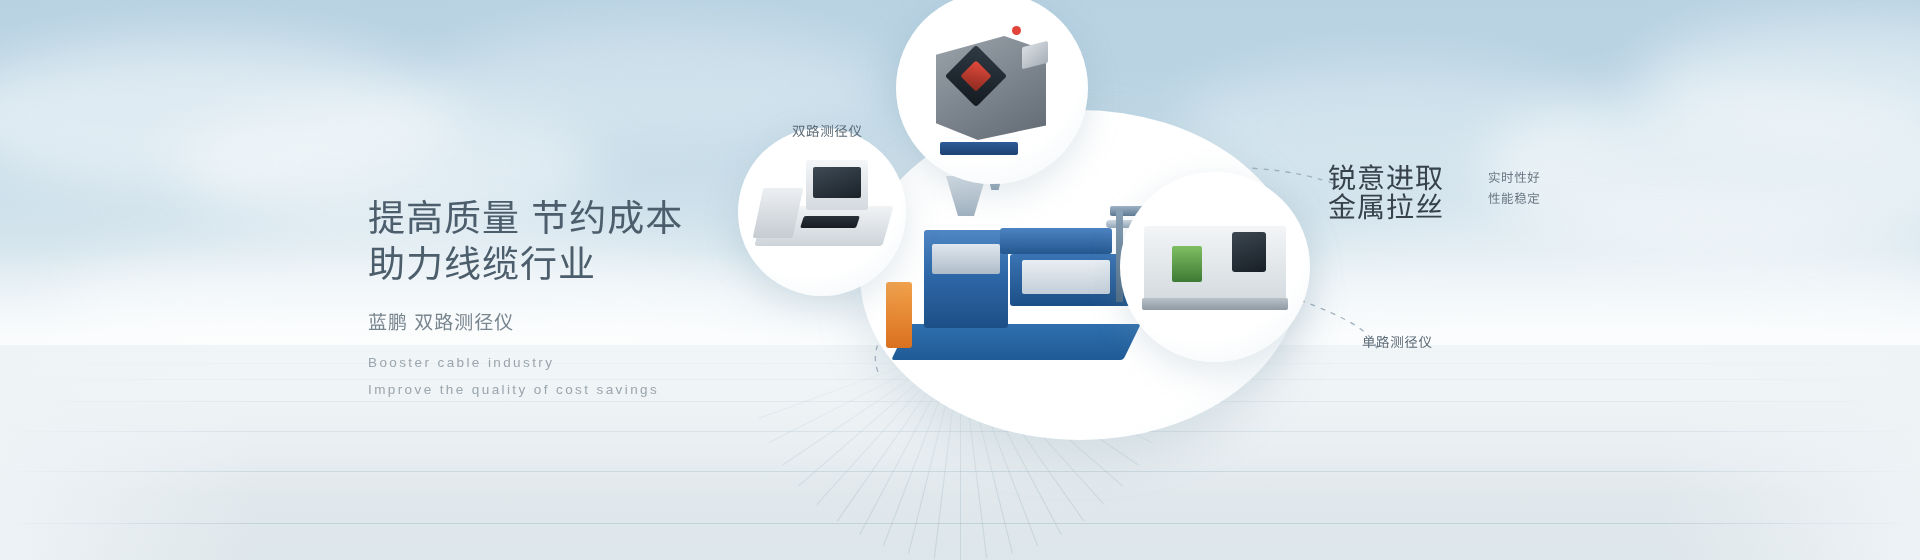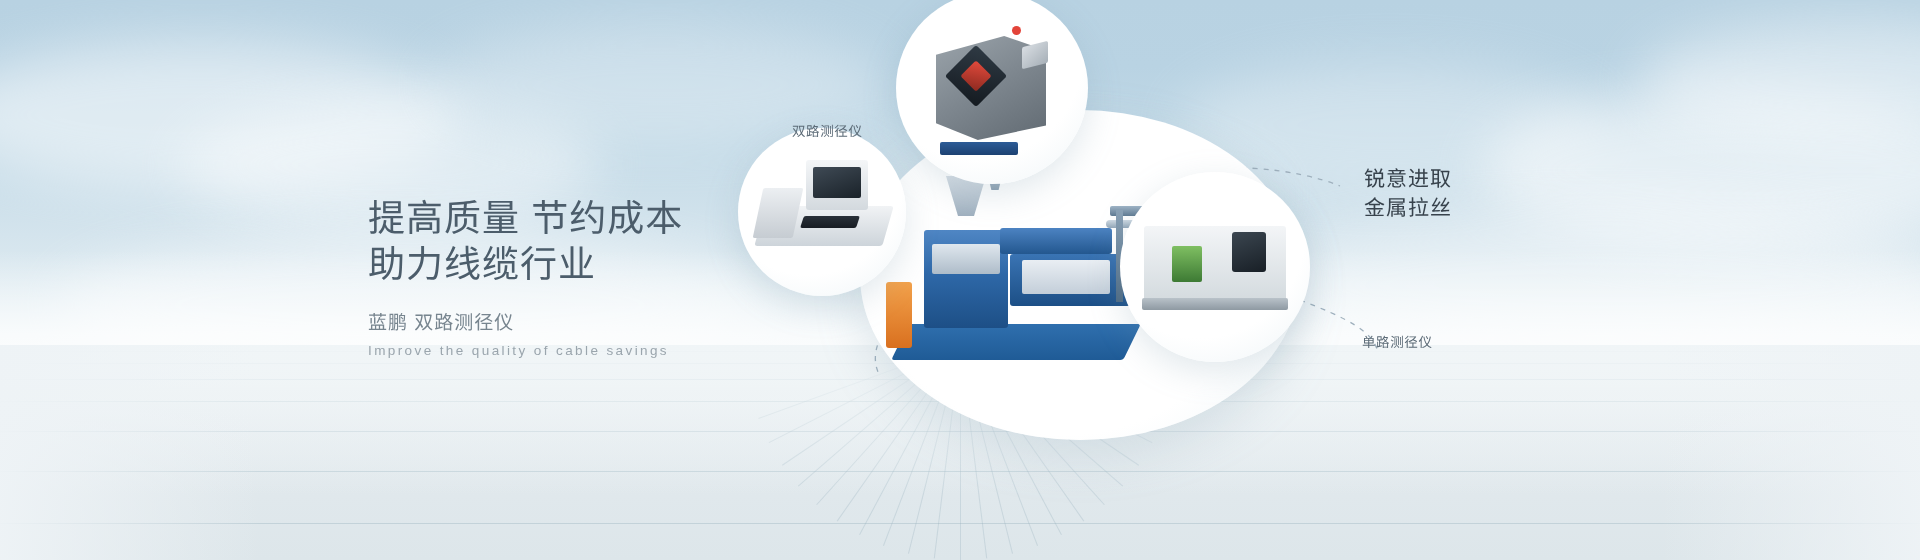--- a/index.html
+++ b/index.html
@@ -61,21 +61,21 @@
   .copy .sub-cn{
     margin-top:22px; font-size:19px; line-height:26px; color:#77858f;
     letter-spacing:1px; font-weight:400;
   }
   .copy .sub-en{
     margin-top:14px; font-size:13.5px; line-height:25px; color:#9aa5ad;
     letter-spacing:2.4px; font-weight:400; white-space:nowrap;
   }
 
   
-  .collage{ position:absolute; left:700px; top:0; width:1220px; height:404px; }
+  .collage{ position:absolute; left:700px; top:0; width:1220px; height:404px;font-family:Liberation Serif, serif; }
 
   .bubble{
     position:absolute; border-radius:50%;
     background:radial-gradient(circle at 42% 32%,#ffffff 0%,#ffffff 62%,#f4f8fa 86%,#e9f0f4 100%);
     box-shadow:0 10px 34px rgba(120,150,170,.22);
     overflow:hidden;
   }
 
   
   .hero{
@@ -93,22 +93,22 @@
   .links{ position:absolute; inset:0; pointer-events:none; }
 
   
   .lbl{ position:absolute; color:#5c6b77; font-size:13.5px; line-height:20px; letter-spacing:.6px; }
 
   .lbl-dual  { left:92px;  top:122px; }
   .lbl-single{ left:662px; top:333px; }
   .lbl-ind   { left:28px;  top:335px; width:160px; text-align:center; line-height:22px; }
 
   .slogan{
-    position:absolute; left:664px; top:164px; width:130px;
-    color:#37424c; font-size:21px; line-height:29px; letter-spacing:1px;
+    position:absolute; left:628px; top:164px; width:130px;
+    color:#37424c; font-size:28px; line-height:29px; letter-spacing:1px;
   }
   .feat{
     position:absolute; left:788px; top:168px; width:110px;
     color:#6b7883; font-size:12.5px; line-height:21px; letter-spacing:.6px;
   }
 
   
   .art{ position:absolute; }
 
   
@@ -285,21 +285,22 @@
     <div class="vline" style="left:960px;  transform:rotate(-70deg)"></div>
     <div class="fade"></div>
     <div class="edge-l"></div>
     <div class="edge-r"></div>
   </div>
 
   <div class="copy">
     <h1>提高质量 节约成本</h1>
     <h1>助力线缆行业</h1>
     <div class="sub-cn">蓝鹏 双路测径仪</div>
-    <div class="sub-en" style="margin-top:2px">Improve the quality of cable savings</div>
+    <div class="sub-en">Booster cable industry</div>
+    <div class="sub-en" style="margin-top:2px">Improve the quality of cost savings</div>
   </div>
 
   <div class="collage">
 
     <svg class="links" width="1220" height="560" viewBox="0 0 1220 560">
       <path d="M250,185 C218,238 205,270 212,300" fill="none" stroke="#9fb0bd" stroke-width="1.3" stroke-dasharray="5 6"></path>
       <path d="M432,176 C520,160 596,168 640,186" fill="none" stroke="#9fb0bd" stroke-width="1.3" stroke-dasharray="5 6"></path>
       <path d="M600,300 C646,318 672,330 678,352" fill="none" stroke="#9fb0bd" stroke-width="1.3" stroke-dasharray="5 6"></path>
       <path d="M208,300 C180,330 170,352 178,372" fill="none" stroke="#9fb0bd" stroke-width="1.3" stroke-dasharray="5 6"></path>
     </svg>
@@ -355,15 +356,19 @@
     <div class="lbl lbl-dual">双路测径仪</div>
 
     <div class="lbl lbl-single">单路测径仪</div>
 
 
     <div class="slogan">
       <div>锐意进取</div>
       <div>金属拉丝</div>
     </div>
 
+    <div class="feat">
+      <div>实时性好</div>
+      <div>性能稳定</div>
+    </div>
 
   </div>
 </div>
 
 </body></html>

